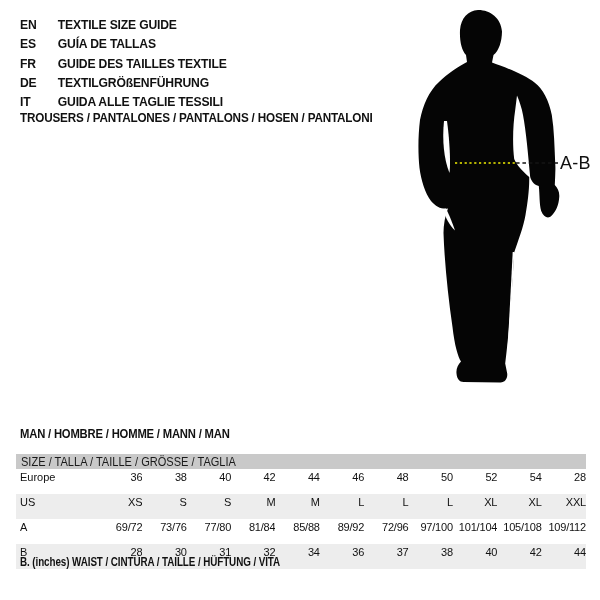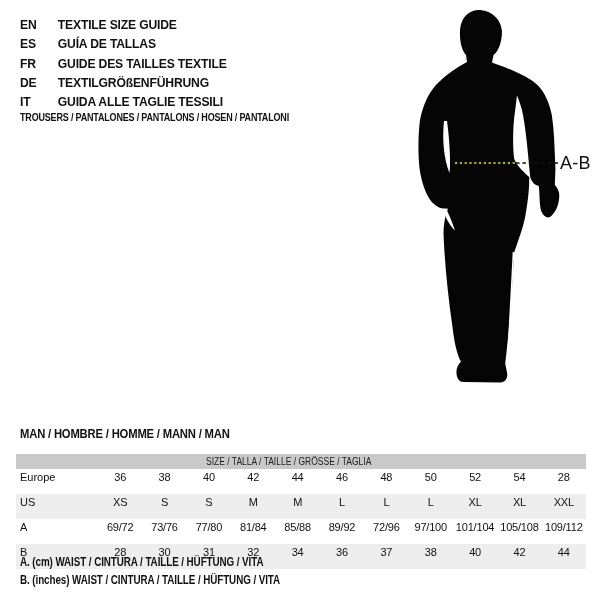--- a/index.html
+++ b/index.html
@@ -15,36 +15,36 @@
   .cond85{display:inline-block;transform:scaleX(0.85);transform-origin:0 50%;white-space:nowrap;}
   .cond82{display:inline-block;transform:scaleX(0.82);transform-origin:0 50%;white-space:nowrap;}
 
   
   .lang-block{left:20px;top:15px;font-size:13.5px;font-weight:bold;letter-spacing:-0.2px;}
   .lang-row{display:flex;line-height:19.3px;}
   .lang-code{width:42px;flex:0 0 42px;}
   .lang-label{flex:1;}
 
   
-  .trousers-title{left:20px;top:108px;font-size:10px;font-weight:bold;line-height:19px;letter-spacing:-0.2px;}
+  .trousers-title{left:20px;top:108px;font-size:13px;font-weight:bold;line-height:19px;letter-spacing:-0.2px;}
   .man-title{left:20px;top:426px;font-size:12.5px;font-weight:bold;line-height:16px;letter-spacing:-0.2px;}
 
   
   .figure-wrap{left:415px;top:5px;width:150px;height:385px;}
   .ab-label{left:560px;top:156px;font-size:18px;line-height:15px;letter-spacing:0.2px;}
 
   
   .size-table{left:16px;top:454px;width:570px;font-size:11px;}
   .thead{background:var(--header-bg,#c9c9c9);height:15px;line-height:15px;padding-left:5px;
-         font-size:10px;color:#1a1a1a;text-align:center;}
+         font-size:13px;color:#1a1a1a;}
   .trow{display:flex;height:25px;line-height:16px;}
   .trow.stripe{background:var(--stripe-bg,#ededed);}
   .tcell{overflow:hidden;}
   .tlabel{flex:0 0 78px;padding-left:4px;text-align:left;}
-  .tval{flex:1;text-align:center;letter-spacing:-0.2px;}
+  .tval{flex:1;text-align:right;letter-spacing:-0.2px;}
 
   
   .footnotes{left:20px;top:553px;font-size:12px;font-weight:bold;}
   .footnote{line-height:18.2px;letter-spacing:-0.1px;}
 </style>
 </head>
 <body>
 
 <div class="abs lang-block cond">
     <div class="lang-row">
@@ -185,18 +185,15 @@
         <div class="tcell tval">38</div>
         <div class="tcell tval">40</div>
         <div class="tcell tval">42</div>
         <div class="tcell tval">44</div>
       </div>
     </div>
 </div>
 
 <div class="abs footnotes">
   <div class="footnote">
-    <span class="cond82">A. (cm) WAIST / CINTURA / TAILLE / HÜFTUNG / VITA</span>
-  </div>
-  <div class="footnote">
     <span class="cond82">B. (inches) WAIST / CINTURA / TAILLE / HÜFTUNG / VITA</span>
   </div>
 </div>
 
 </body></html>

